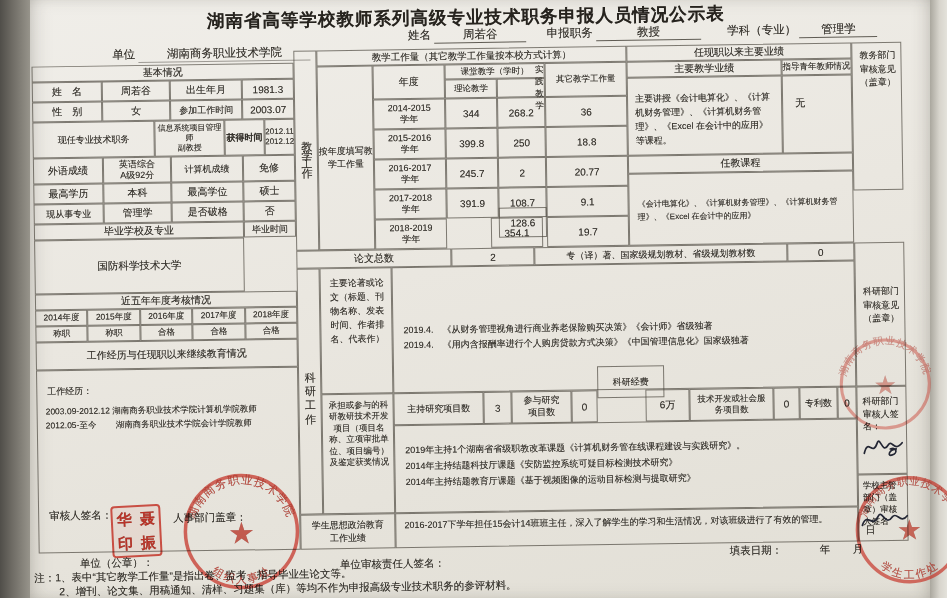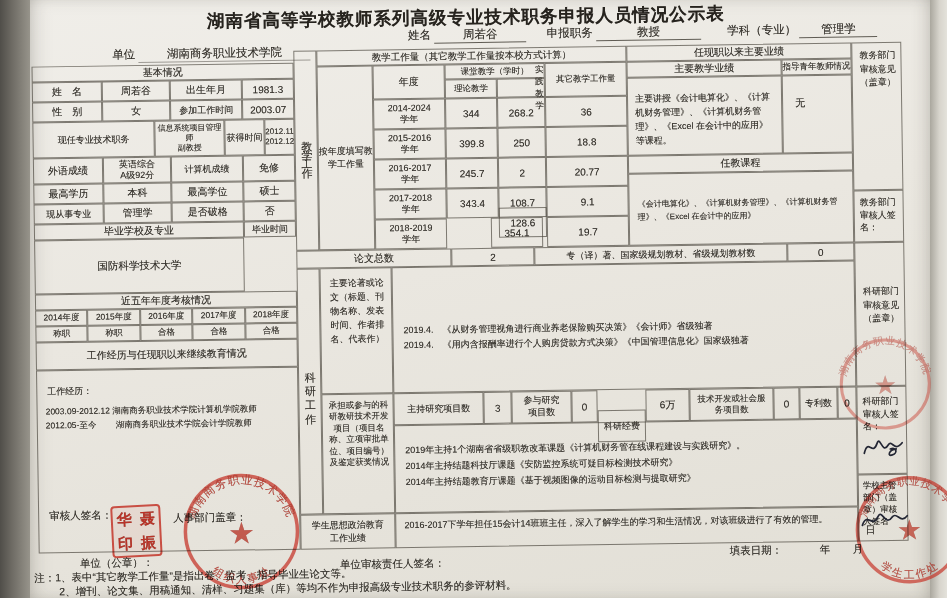--- a/index.html
+++ b/index.html
@@ -70,21 +70,21 @@
     <div class="cell cen" style="left:35px;top:96px;width:70px;height:20px;">性　别</div>
     <div class="cell cen" style="left:105px;top:96px;width:68px;height:20px;">女</div>
     <div class="cell cen small9" style="left:173px;top:96px;width:72px;height:20px;">参加工作时间</div>
     <div class="cell cen" style="left:245px;top:96px;width:52px;height:20px;">2003.07</div>
 
     <div class="cell cen small9" style="left:35px;top:116px;width:122px;height:36px;">现任专业技术职务</div>
     <div class="cell vflex small8" style="left:157px;top:116px;width:70px;height:36px;line-height:1.25;">
       <span>信息系统项目管理师</span>
       <span>副教授</span>
     </div>
-    <div class="cell cen small9" style="left:227px;top:116px;width:40px;height:36px;">获得时间</div>
+    <div class="cell cen small9" style="left:227px;top:116px;width:40px;height:36px;font-weight:bold;">获得时间</div>
     <div class="cell vflex small8" style="left:267px;top:116px;width:30px;height:36px;line-height:1.3;">
       <span>2012.11</span>
       <span>2012.12</span>
     </div>
 
     <div class="cell cen" style="left:35px;top:152px;width:70px;height:26px;">外语成绩</div>
     <div class="cell vflex small9" style="left:105px;top:152px;width:68px;height:26px;line-height:1.25;">
       <span>英语综合</span>
       <span>A级92分</span>
     </div>
@@ -140,21 +140,21 @@
 
     <div class="cell vflex small9" style="left:320px;top:64px;width:56px;height:184px;line-height:1.5;">按年度填写教学工作量</div>
 
     <div class="cell cen" style="left:376px;top:64px;width:72px;height:34px;">年度</div>
     <div class="cell cen small85" style="left:448px;top:64px;width:100px;height:15px;">课堂教学（学时）</div>
     <div class="cell cen small85" style="left:448px;top:79px;width:52px;height:19px;">理论教学</div>
     <div class="cell cen small85" style="left:500px;top:79px;width:48px;height:19px;padding-left:37px;">实践教学</div>
     <div class="cell cen small85" style="left:548px;top:64px;width:82px;height:34px;padding:0 10px;line-height:1.3;">其它教学工作量</div>
 
     <div class="cell vflex small9" style="left:376px;top:98px;width:72px;height:30px;">
-        <span>2014-2024</span>
+        <span>2014-2015</span>
         <span>学年</span>
       </div>
     <div class="cell cen" style="left:448px;top:98px;width:52px;height:30px;">344</div>
     <div class="cell cen" style="left:500px;top:98px;width:48px;height:30px;">268.2</div>
     <div class="cell cen" style="left:548px;top:98px;width:82px;height:30px;">36</div>
 
     <div class="cell vflex small9" style="left:376px;top:128px;width:72px;height:30px;">
         <span>2015-2016</span>
         <span>学年</span>
       </div>
@@ -167,21 +167,21 @@
         <span>学年</span>
       </div>
     <div class="cell cen" style="left:448px;top:158px;width:52px;height:30px;">245.7</div>
     <div class="cell cen" style="left:500px;top:158px;width:48px;height:30px;">2</div>
     <div class="cell cen" style="left:548px;top:158px;width:82px;height:30px;">20.77</div>
 
     <div class="cell vflex small9" style="left:376px;top:188px;width:72px;height:30px;">
         <span>2017-2018</span>
         <span>学年</span>
       </div>
-    <div class="cell cen" style="left:448px;top:188px;width:52px;height:30px;">343.4</div>
+    <div class="cell cen" style="left:448px;top:188px;width:52px;height:30px;">391.9</div>
     <div class="cell cen" style="left:500px;top:188px;width:48px;height:30px;">108.7</div>
     <div class="cell cen" style="left:548px;top:188px;width:82px;height:30px;">9.1</div>
 
     <div class="cell vflex small9" style="left:376px;top:218px;width:72px;height:30px;">
         <span>2018-2019</span>
         <span>学年</span>
       </div>
     <div class="cell cen" style="left:448px;top:218px;width:52px;height:30px;margin-left:44px;">354.1</div>
     <div class="cell cen" style="left:500px;top:208px;width:48px;height:30px;">128.6</div>
     <div class="cell cen" style="left:548px;top:218px;width:82px;height:30px;">19.7</div>
@@ -219,21 +219,21 @@
     </div>
 
     <div class="cell" style="left:320px;top:392px;width:72px;height:120px;">
       <div class="abs small85" style="left:5px;top:5px;width:62px;line-height:1.35;text-align:center;">承担或参与的科研教研技术开发项目（项目名称、立项审批单位、项目编号）及鉴定获奖情况</div>
     </div>
 
     <div class="cell cen small9" style="left:392px;top:392px;width:90px;height:32px;">主持研究项目数</div>
     <div class="cell cen" style="left:482px;top:392px;width:28px;height:32px;">3</div>
     <div class="cell cen small9" style="left:510px;top:392px;width:60px;height:32px;padding:0 8px;line-height:1.3;">参与研究项目数</div>
     <div class="cell cen" style="left:570px;top:392px;width:26px;height:32px;">0</div>
-    <div class="cell cen small9" style="left:596px;top:412px;width:48px;height:32px;">科研经费</div>
+    <div class="cell cen small9" style="left:596px;top:368px;width:67px;height:32px;">科研经费</div>
     <div class="cell cen" style="left:644px;top:392px;width:44px;height:32px;">6万</div>
     <div class="cell cen small85" style="left:688px;top:392px;width:84px;height:32px;padding:0 6px;line-height:1.3;">技术开发或社会服务项目数</div>
     <div class="cell cen" style="left:772px;top:392px;width:26px;height:32px;">0</div>
     <div class="cell cen small9" style="left:798px;top:392px;width:38px;height:32px;">专利数</div>
     <div class="cell cen" style="left:836px;top:392px;width:19px;height:32px;">0</div>
 
     <div class="cell" style="left:392px;top:424px;width:463px;height:88px;">
       <div class="abs small9" style="left:10px;top:16px;width:445px;line-height:1.8;">
         <div>2019年主持1个湖南省省级职教改革课题《计算机财务管在线课程建设与实践研究》。</div>
         <div>2014年主持结题科技厅课题《安防监控系统可疑目标检测技术研究》</div>
@@ -241,23 +241,20 @@
       </div>
     </div>
 
     <div class="cell cen small9" style="left:297px;top:512px;width:95px;height:35px;padding:0 10px;line-height:1.4;">学生思想政治教育工作业绩</div>
     <div class="cell" style="left:392px;top:512px;width:463px;height:35px;">
       <div class="abs small9" style="left:8px;top:5px;width:450px;">2016-2017下学年担任15会计14班班主任，深入了解学生的学习和生活情况，对该班级进行了有效的管理。</div>
     </div>
 
     <div class="cell" style="left:855px;top:48px;width:50px;height:148px;">
       <div class="abs small9" style="left:5px;top:6px;width:40px;line-height:1.5;text-align:center;">教务部门审核意见（盖章）</div>
-    </div>
-    <div class="cell" style="left:855px;top:196px;width:50px;height:52px;">
-      <div class="abs small9" style="left:5px;top:5px;width:40px;line-height:1.4;">教务部门审核人签名：</div>
     </div>
     <div class="cell" style="left:855px;top:248px;width:50px;height:144px;">
       <div class="abs small9" style="left:5px;top:42px;width:40px;line-height:1.5;text-align:center;">科研部门审核意见（盖章）</div>
     </div>
     <div class="cell" style="left:855px;top:392px;width:50px;height:88px;">
       <div class="abs small9" style="left:5px;top:8px;width:40px;line-height:1.4;">科研部门审核人签名：</div>
       <svg class="abs" style="left:2px;top:44px;" width="46" height="30" viewBox="0 0 46 30">
         <path d="M4,22 C8,6 12,26 17,12 C20,4 22,24 28,14 C32,8 34,22 42,12 M30,18 c6,-2 8,4 2,6 c-5,2 -4,-5 4,-6" fill="none" stroke="#232634" stroke-width="1.7" stroke-linecap="round"></path>
       </svg>
     </div>

